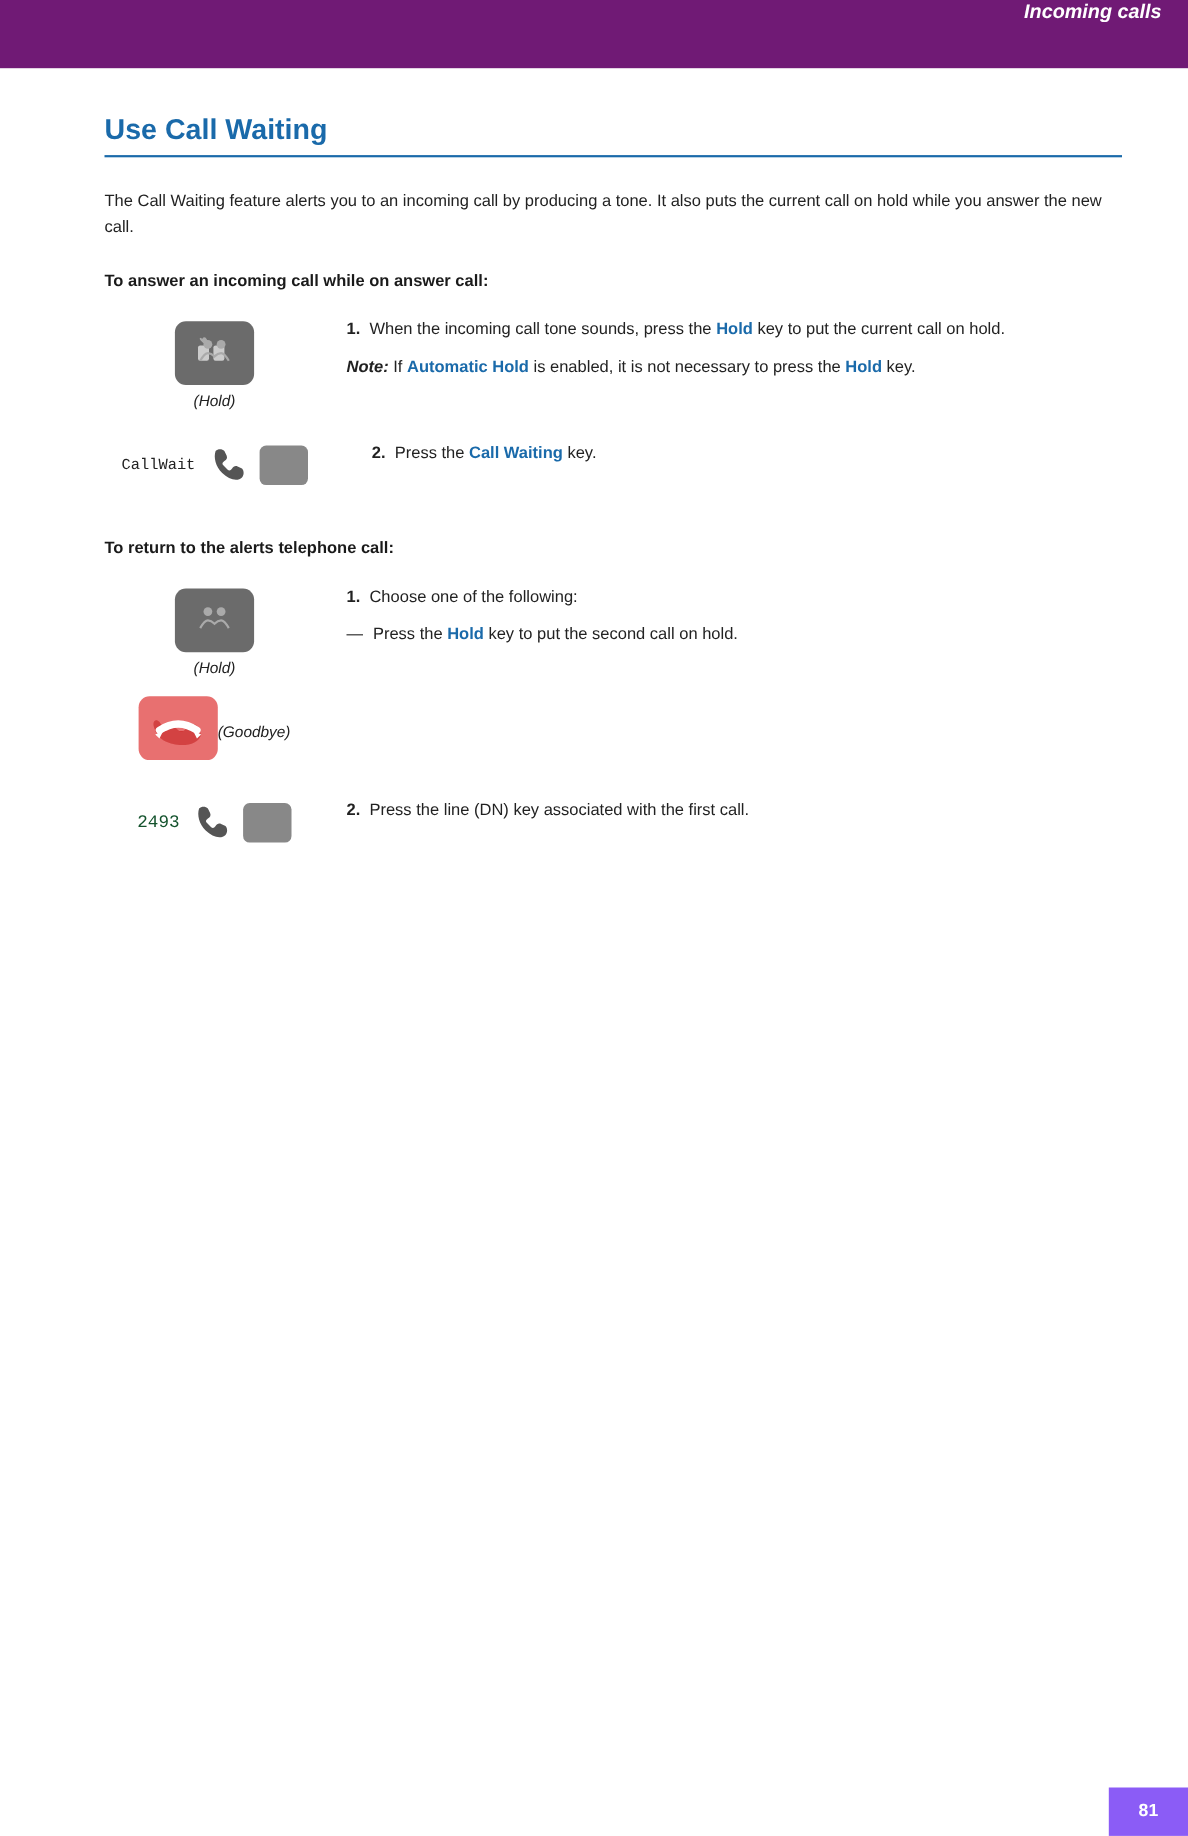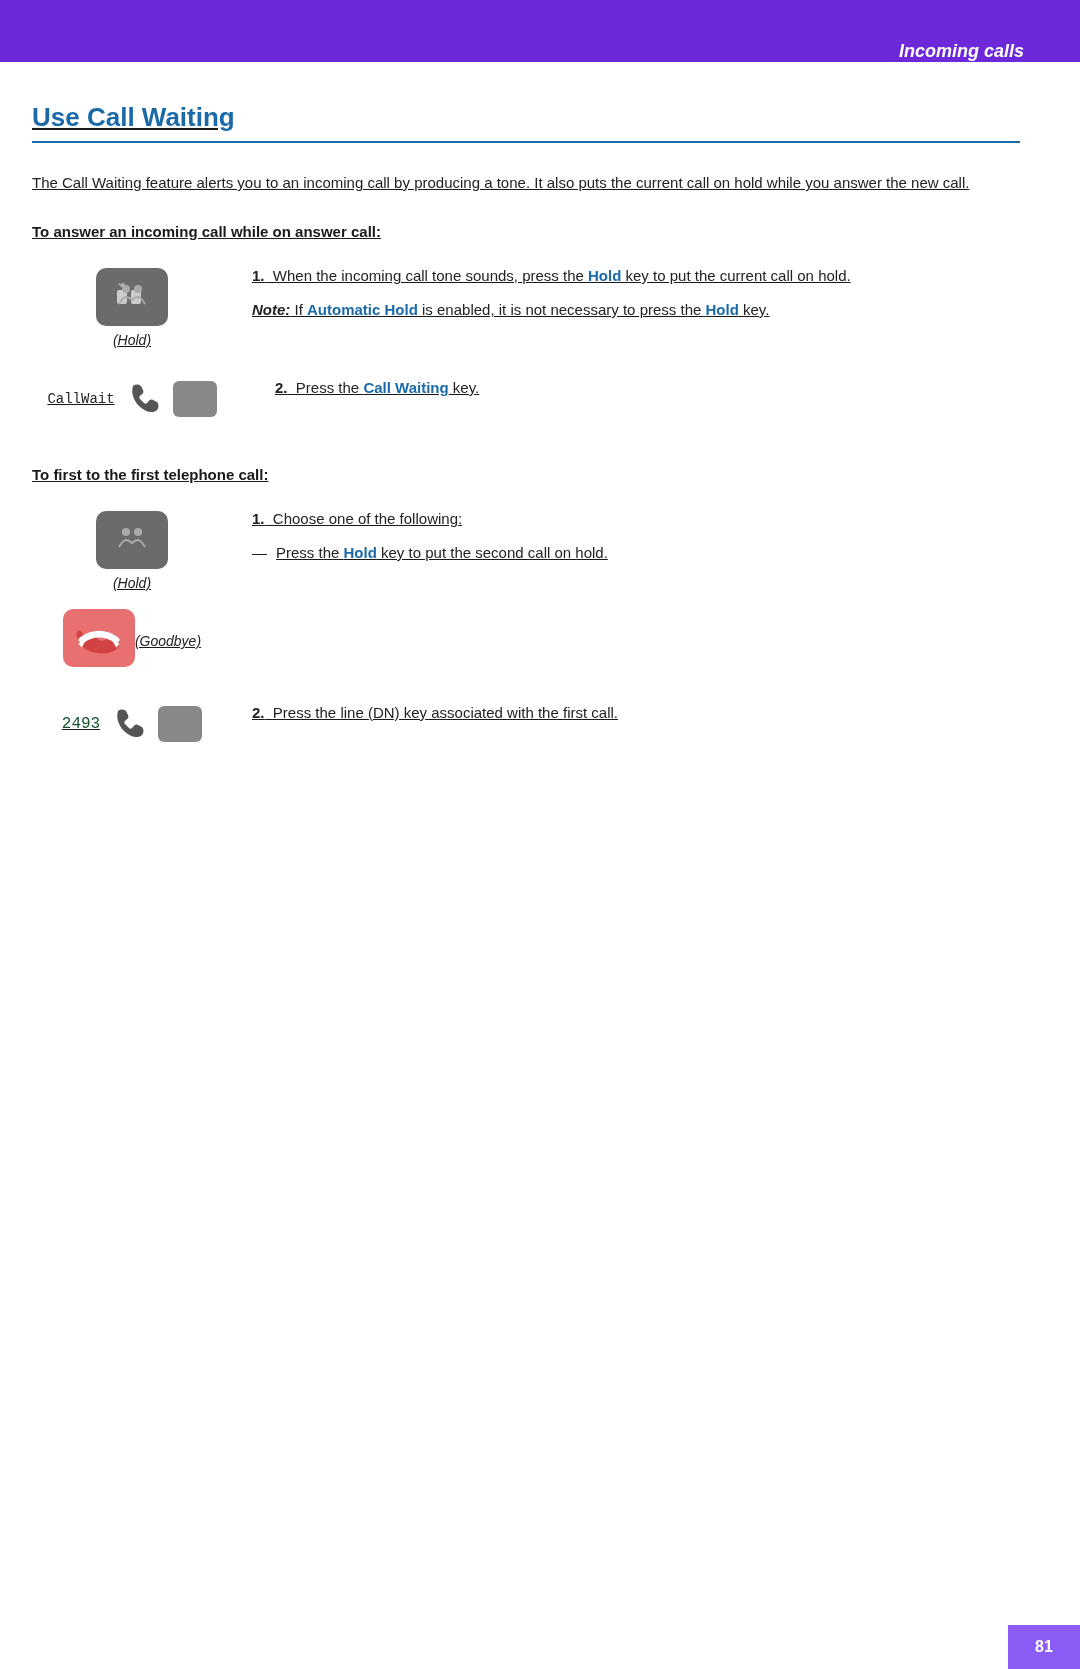--- a/index.html
+++ b/index.html
@@ -9,40 +9,39 @@
       font-size: 15px;
       color: #1a1a1a;
       background: #ffffff;
       width: 1080px;
       min-height: 1669px;
       position: relative;
     }
 
     
     .header-bar {
-      background: #6d28d9;
+      background: #701a75;
       height: 62px;
       display: flex;
-      align-items: flex-end;
+      align-items: flex-start;
       justify-content: flex-end;
-      padding-right: 56px;
+      padding-right: 24px;
       margin-bottom: 0;
     }
 
     .header-title {
       color: #ffffff;
       font-size: 18px;
       font-weight: bold;
       font-style: italic;
     }
 
     
     .content {
-      padding: 40px 60px 60px 32px;
-      text-decoration: underline;
+      padding: 40px 60px 60px 95px;
     }
 
     
     .page-title {
       color: #1a6aaa;
       font-size: 26px;
       font-weight: bold;
       border-bottom: 2px solid #1a6aaa;
       padding-bottom: 8px;
       margin-bottom: 28px;
@@ -294,21 +293,21 @@
         <div class="small-square-btn"></div>
       </div>
     </div>
     <div class="text-col">
       <div class="step-text">
         <strong>2.</strong>&nbsp; Press the <span class="blue-keyword">Call Waiting</span> key.
       </div>
     </div>
   </div>
 
-  <p class="section-heading section-gap" style="margin-top: 0;">To first to the first telephone call:</p>
+  <p class="section-heading section-gap" style="margin-top: 0;">To return to the alerts telephone call:</p>
 
   <div class="instruction-row" style="align-items: flex-start;">
     <div class="icon-col">
       <div class="icon-stack">
         <div style="display: flex; flex-direction: column; align-items: center;">
           <div class="key-button">
             <svg viewBox="0 0 38 38" fill="none" xmlns="http://www.w3.org/2000/svg">
               <circle cx="13" cy="11" r="4" fill="#aaa"></circle>
               <circle cx="25" cy="11" r="4" fill="#aaa"></circle>
               <path d="M6 26 Q10 19 13 19 Q16 19 19 22 Q22 19 25 19 Q28 19 32 26" stroke="#aaa" stroke-width="2" fill="none"></path>

